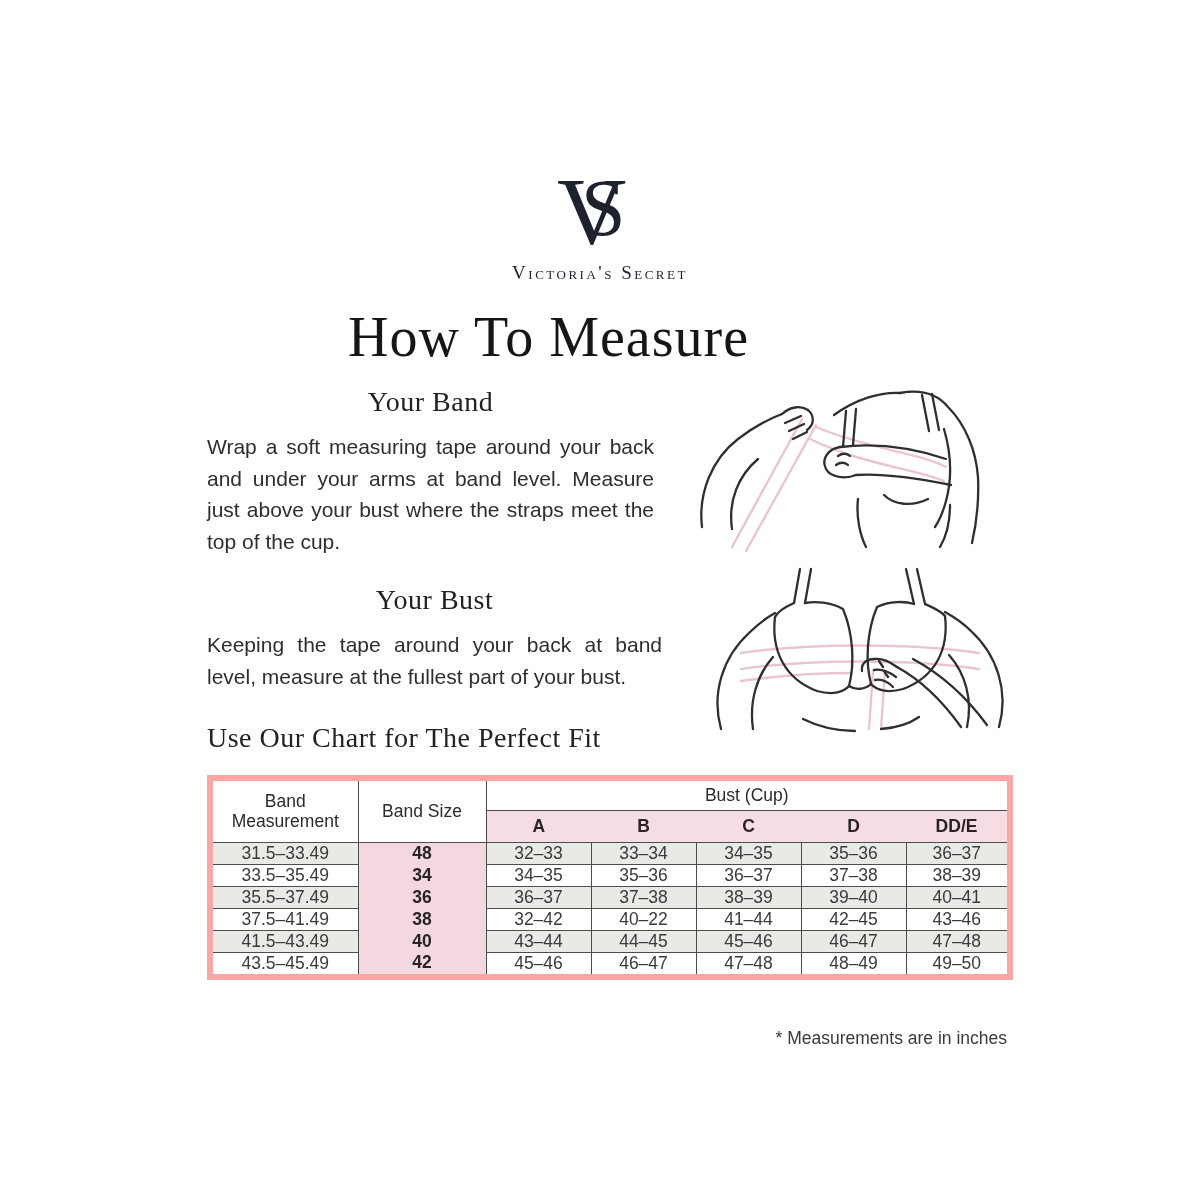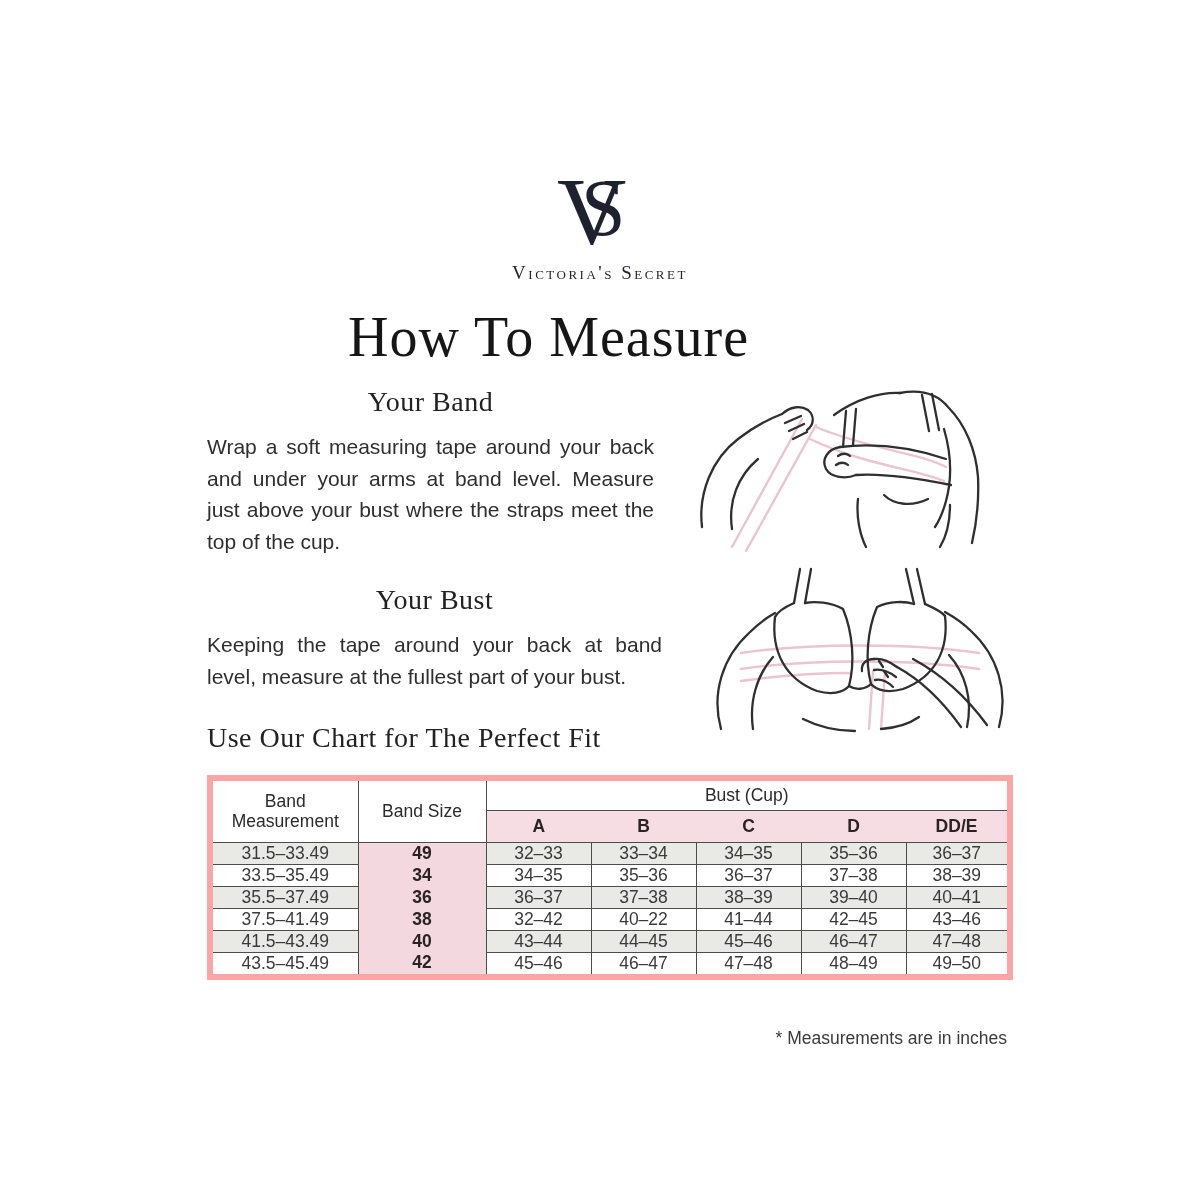--- a/index.html
+++ b/index.html
@@ -197,21 +197,21 @@
           <th class="cup-h">A</th>
           <th class="cup-h">B</th>
           <th class="cup-h">C</th>
           <th class="cup-h">D</th>
           <th class="cup-h">DD/E</th>
         </tr>
     </thead>
     <tbody>
         <tr class="alt">
           <td>31.5–33.49</td>
-          <td class="band-col">49</td>
+          <td class="band-col">48</td>
           <td>32–33</td>
           <td>33–34</td>
           <td>34–35</td>
           <td>35–36</td>
           <td>36–37</td>
         </tr>
         <tr>
           <td>33.5–35.49</td>
           <td class="band-col">34</td>
           <td>34–35</td>

